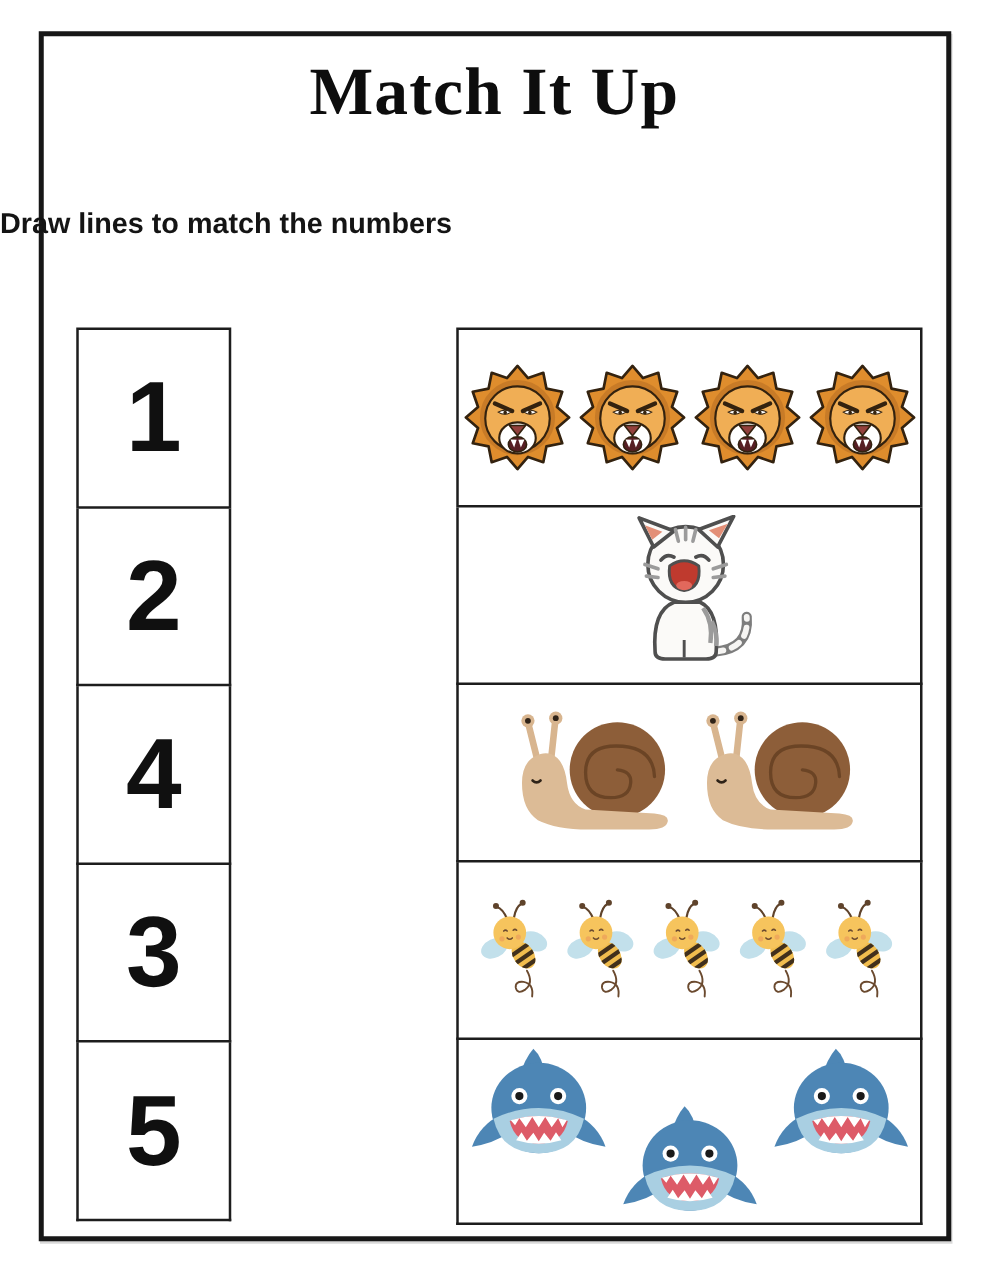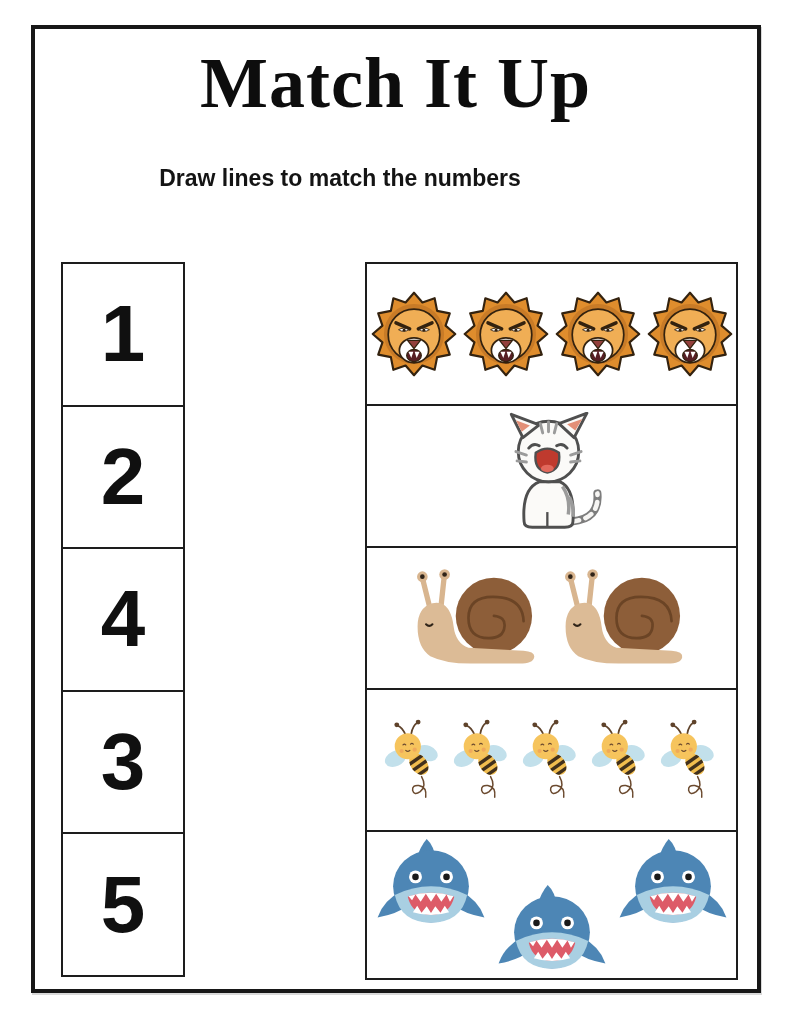--- a/index.html
+++ b/index.html
@@ -17,28 +17,27 @@
     width:730px; height:968px;
     border:4px solid #171717;
     box-shadow:1px 2px 0 rgba(0,0,0,.15);
   }
   .title {
     position:absolute;
     left:0; top:42px; width:791px;
     text-align:center;
     font-family:"Liberation Serif","DejaVu Serif",serif;
     font-weight:700;
-    font-size:72px;
+    font-size:54px;
     letter-spacing:1px;
     color:#0d0d0d;
   }
   .instructions {
     position:absolute;
     left:0; top:160px; width:680px;
-    text-align:center;
     font-weight:700;
     font-size:23px;
     line-height:36px;
     color:#141414;
   }
   
   .numbers-column {
     position:absolute;
     left:61px; top:262px;
     width:124px; height:715px;

